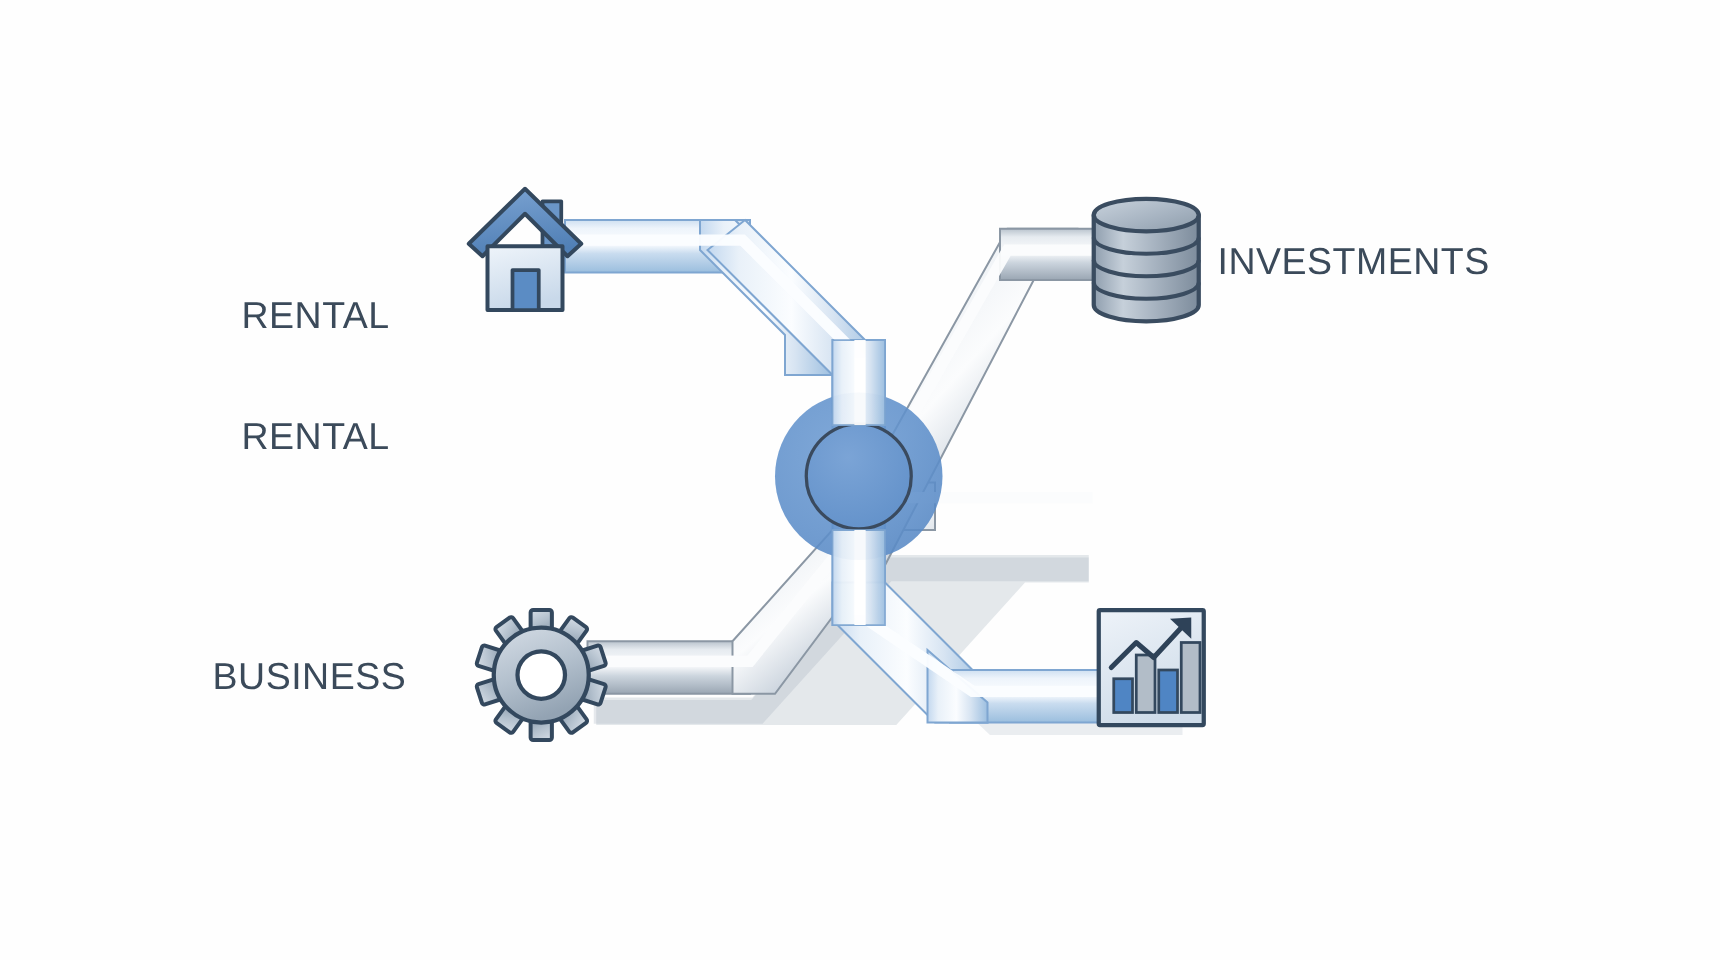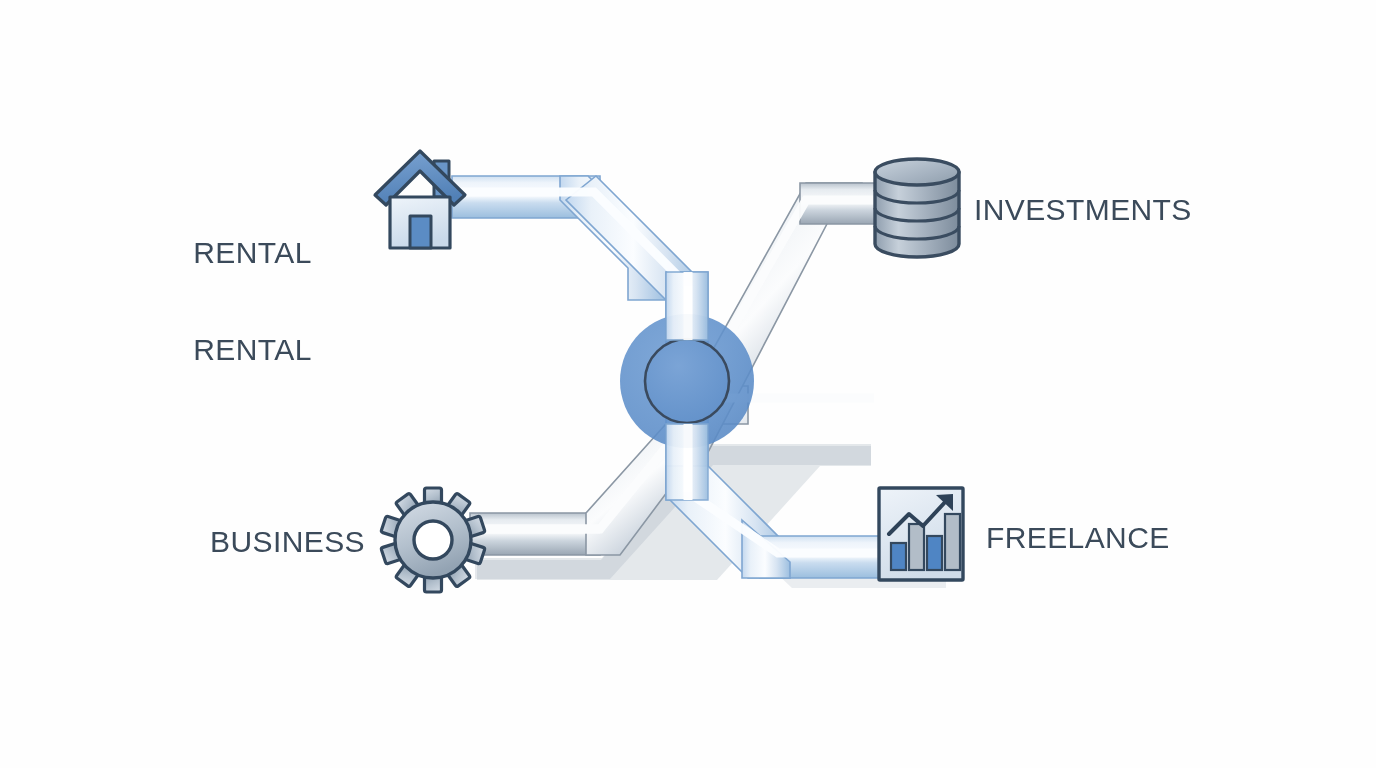--- a/index.html
+++ b/index.html
@@ -45,21 +45,21 @@
   }
   #label-investments {
     left: 974px;
     top: 194px;
     text-align: center;
   }
   #label-business {
     left: 130px;
     top: 526px;
     width: 235px;
-    text-align: right;
+    text-align: center;
   }
   #label-freelance {
     left: 986px;
     top: 522px;
     text-align: left;
   }
 </style>
 </head>
 <body>
 
@@ -248,15 +248,14 @@
 
   <div class="node-label" id="label-rental">
     <div>RENTAL</div>
     <div>RENTAL</div>
   </div>
 
   <div class="node-label" id="label-investments">INVESTMENTS</div>
 
   <div class="node-label" id="label-business">BUSINESS</div>
 
-  <div class="node-label" id="label-freelance">FREELANCE</div>
 
 </div>
 
 </body></html>

